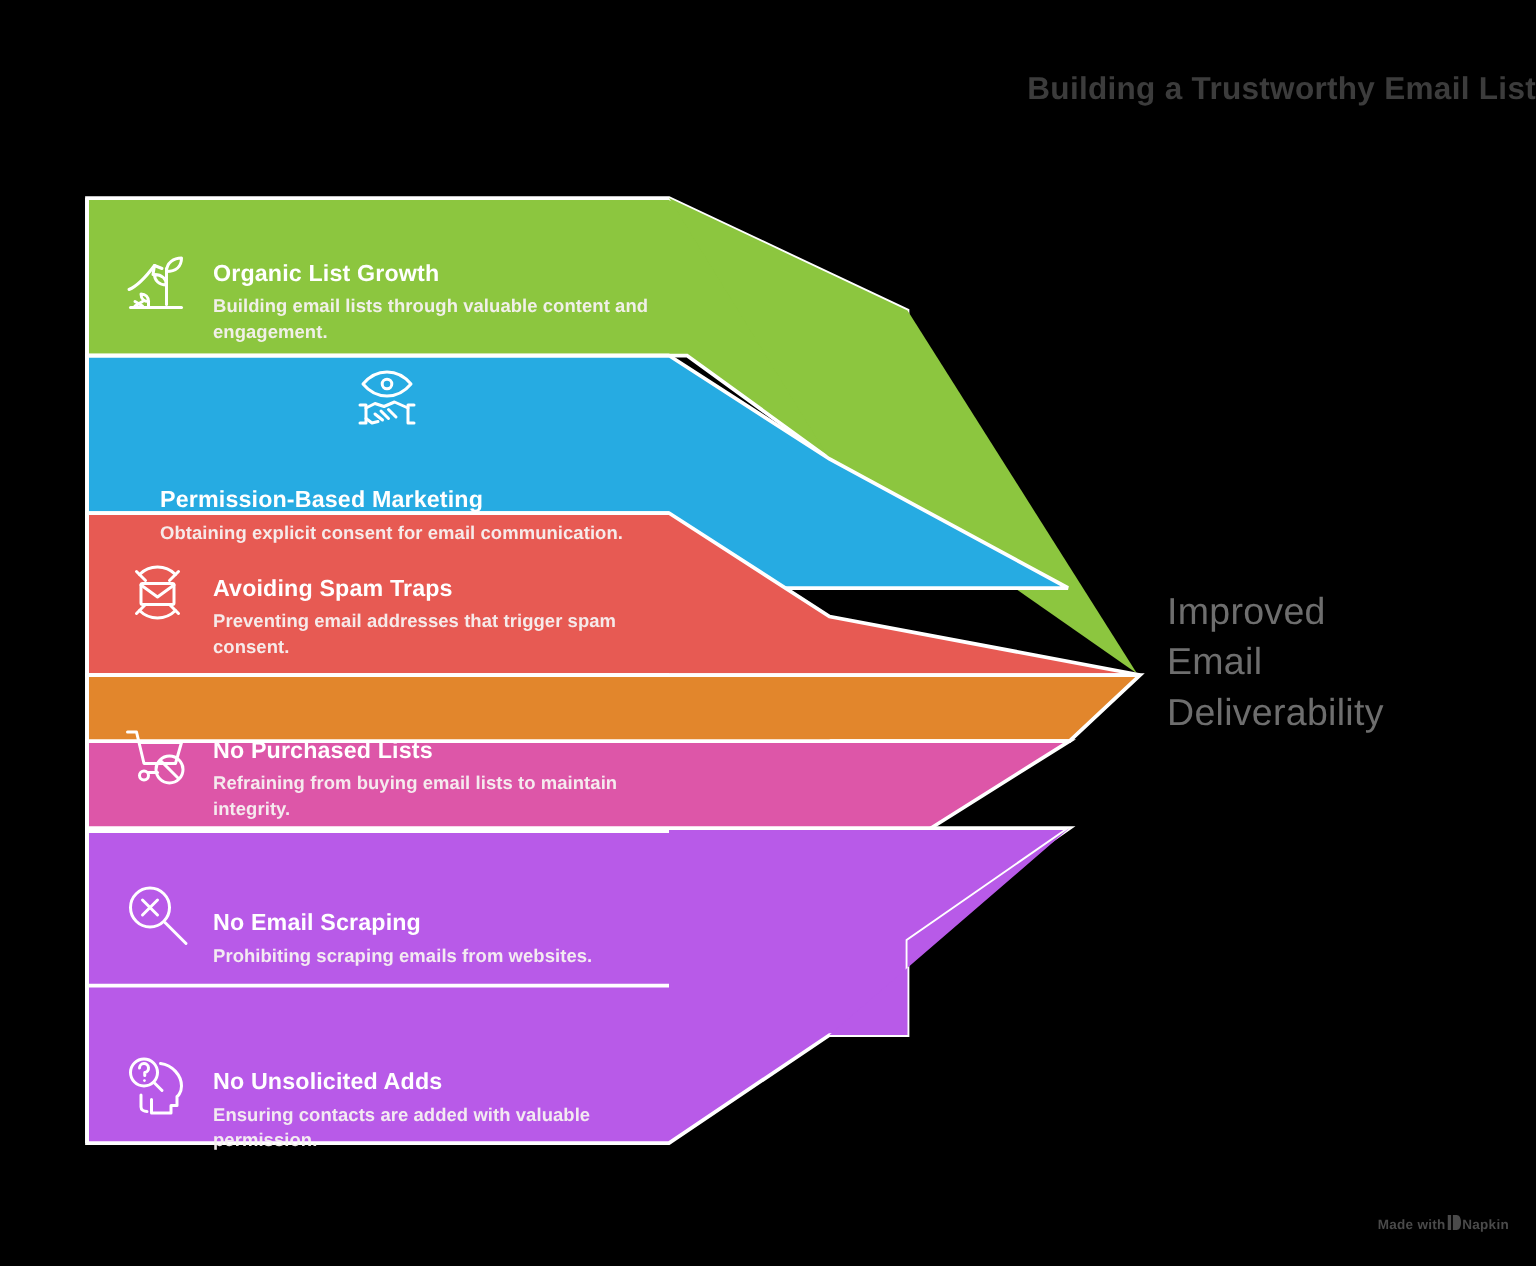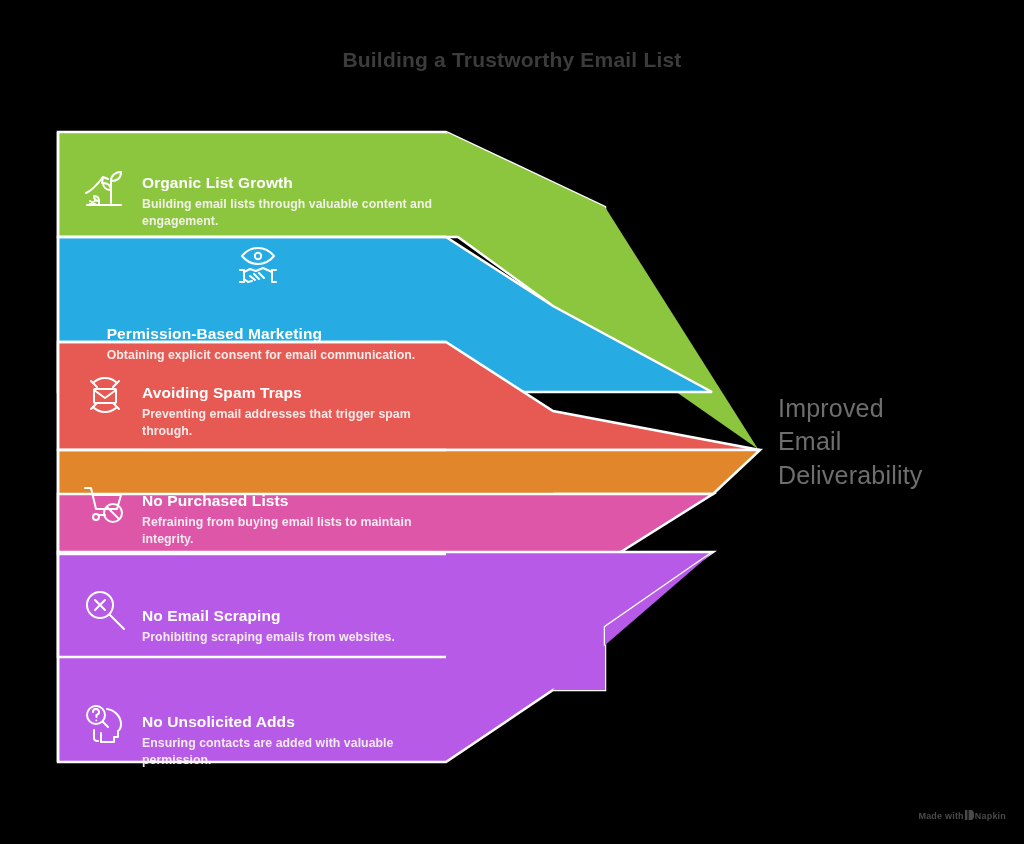--- a/index.html
+++ b/index.html
@@ -88,21 +88,21 @@
     color:#4a4a4a;
     letter-spacing:0.2px;
   }
   .watermark .mark { display:inline-block; }
 </style>
 </head>
 <body style="background: rgb(0, 0, 0);">
 
 <div class="canvas">
 
-  <div class="title" style="color: rgb(60, 60, 60);">Building a Trustworthy Email List</div>
+  <div class="title" style="color: rgb(60, 60, 60); text-align: right;">Building a Trustworthy Email List</div>
 
   <svg class="funnel" viewBox="0 0 1024 844">
 
     <path d="M58,132 L446,132 L605,207 L605,306 L553,306 L458,237 L58,237 Z" fill="#8CC63F" stroke="#ffffff" stroke-width="2.5" stroke-linejoin="miter"></path>
     <path d="M446,132 L605,207 L758,449 L553,306 Z" fill="#8CC63F" stroke="#ffffff" stroke-width="0"></path>
 
     <path d="M58,237 L446,237 L553,306 L712,392 L58,392 Z" fill="#26ABE2" stroke="#ffffff" stroke-width="2.5" stroke-linejoin="miter"></path>
 
     <path d="M58,342 L446,342 L553,411 L760,450 L58,450 Z" fill="#E75A53" stroke="#ffffff" stroke-width="2.5" stroke-linejoin="miter"></path>
 
@@ -166,21 +166,21 @@
         <svg width="48" height="48" viewBox="0 0 48 48" fill="none" stroke="#fff" stroke-width="2" stroke-linecap="round" stroke-linejoin="round">
           <path d="M12 12 A17 17 0 0 1 36 12"></path>
           <path d="M36 36 A17 17 0 0 1 12 36"></path>
           <path d="M10 10 L16 16 M38 10 L32 16 M10 38 L16 32 M38 38 L32 32"></path>
           <rect x="13" y="18" width="22" height="14" rx="1"></rect>
           <path d="M13 19 L24 27 L35 19"></path>
         </svg>
       </span>
       <span class="row-text">
         <span class="row-title" style="display: block;">Avoiding Spam Traps</span>
-        <span class="row-desc" style="display: block;">Preventing email addresses that trigger spam through.</span>
+        <span class="row-desc" style="display: block;">Preventing email addresses that trigger spam consent.</span>
       </span>
     </div>
 
     <div class="row" style="top:318px;">
       <span class="row-icon">
         <svg width="48" height="48" viewBox="0 0 48 48" fill="none" stroke="#fff" stroke-width="2" stroke-linecap="round" stroke-linejoin="round">
           <path d="M4 9 L10 9 L15 30 L36 30 L40 16 L12 16"></path>
           <circle cx="15" cy="38" r="3"></circle>
           <path d="M18 36 L24 36"></path>
           <circle cx="32" cy="34" r="9"></circle>

